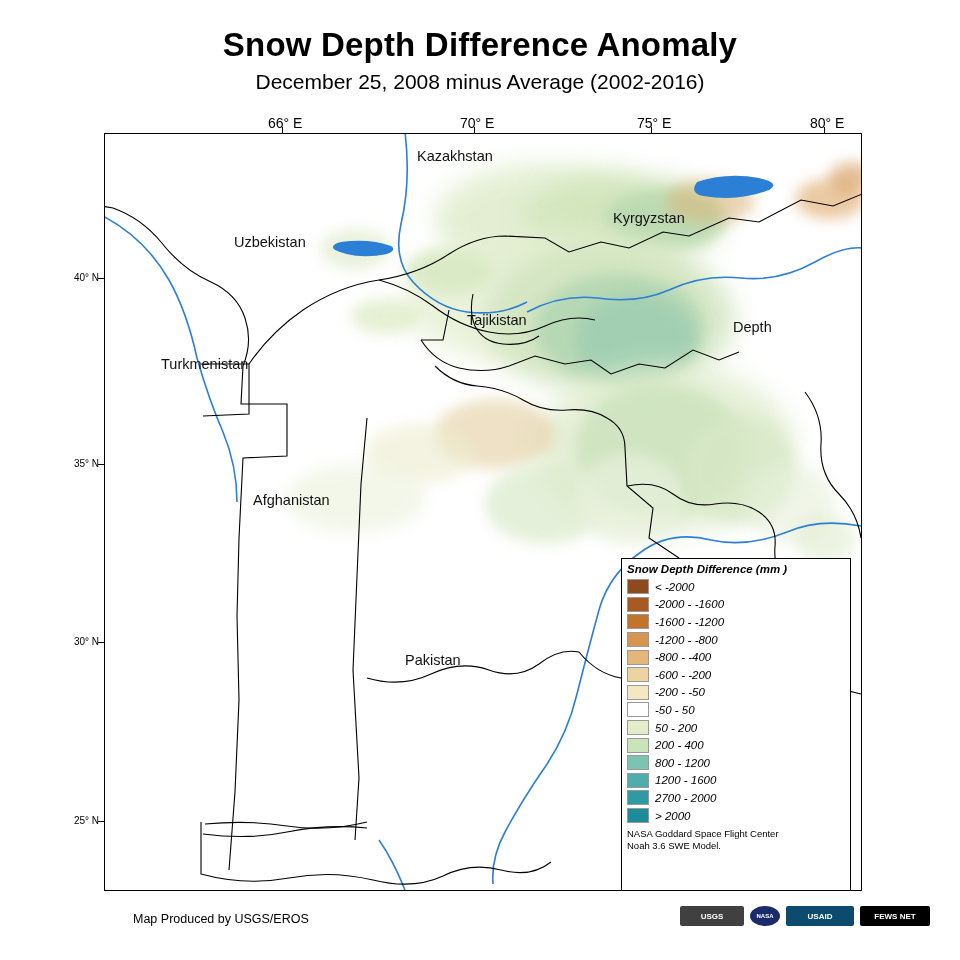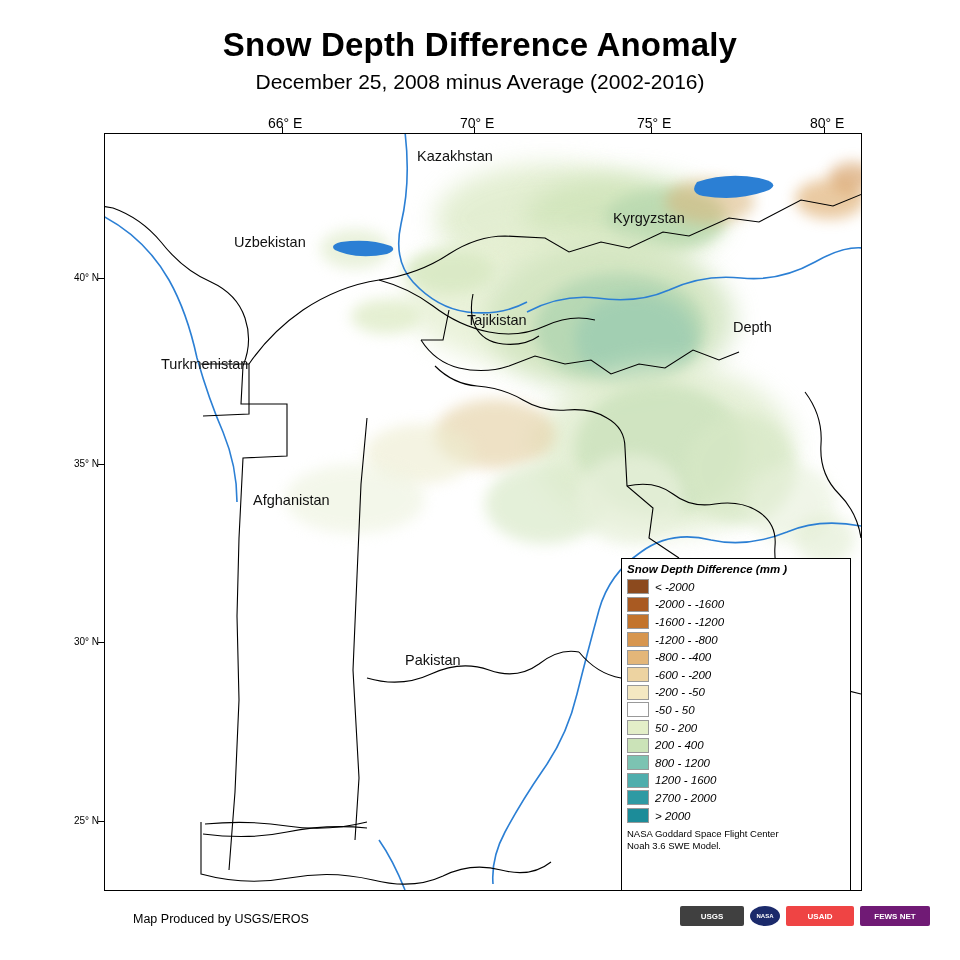--- a/index.html
+++ b/index.html
@@ -56,22 +56,22 @@
   .legend-label{font-size:11.5px;margin-left:6px;}
   .legend-foot{font-size:9.5px;padding:4px 0 0 5px;line-height:12px;}
 
   
   .credit{position:absolute;left:104px;top:912px;font-size:12.5px;margin-left:29px;}
   .logos{position:absolute;left:680px;top:906px;display:flex;align-items:center;gap:6px;}
   .logo{height:20px;border-radius:2px;display:flex;align-items:center;justify-content:center;
         font-size:8px;font-weight:bold;color:#fff;padding:0 4px;}
   .logo-usgs{background:#404040;width:56px;}
   .logo-nasa{background:#1b2a6b;width:22px;border-radius:50%;font-size:6px;}
-  .logo-usaid{background:#ef4444;width:60px;}
-  .logo-fews{background:#701a75;width:62px;}
+  .logo-usaid{background:#0c4a6e;width:60px;}
+  .logo-fews{background:#000000;width:62px;}
 </style>
 </head>
 <body>
 
 <div class="title">Snow Depth Difference Anomaly</div>
 <div class="subtitle">December 25, 2008 minus Average (2002-2016)</div>
 
 <div class="lon-label" style="left:268px">66° E</div>
 <div class="lon-label" style="left:460px">70° E</div>
 <div class="lon-label" style="left:637px">75° E</div>

